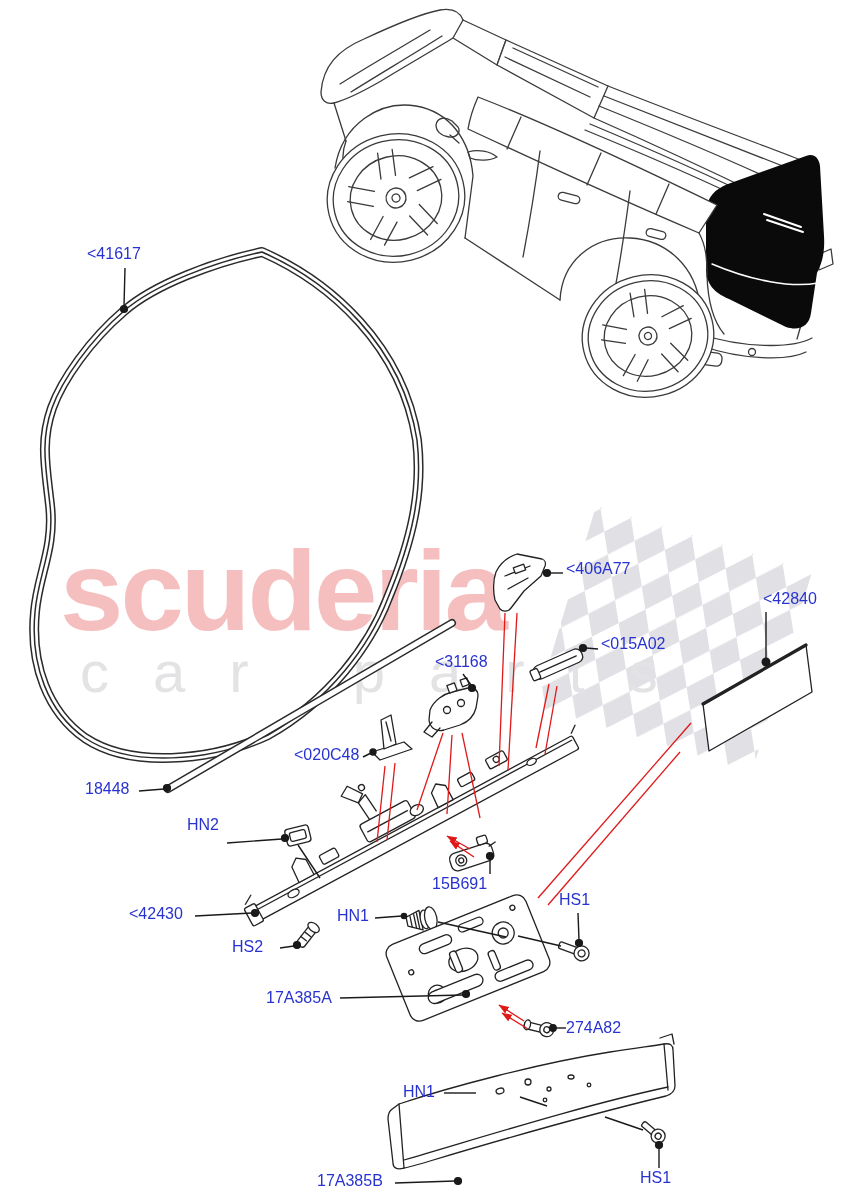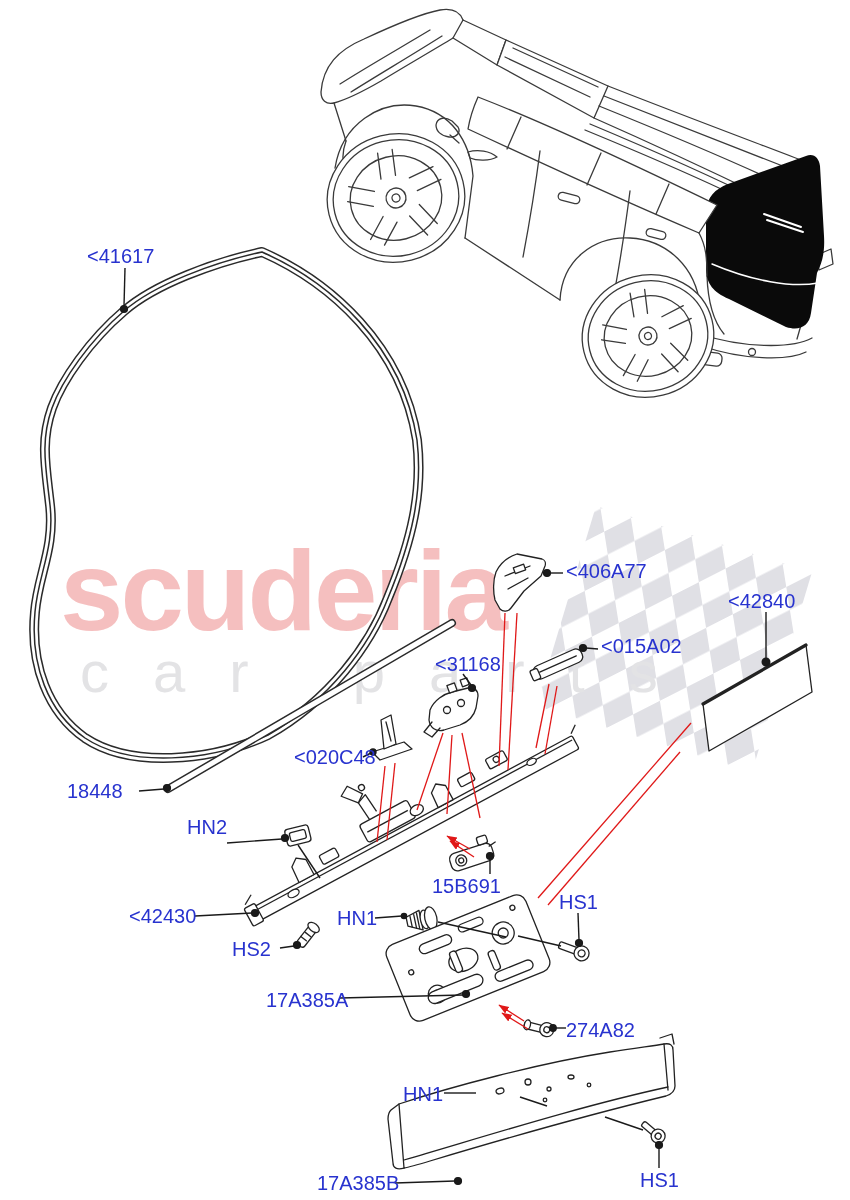--- a/index.html
+++ b/index.html
@@ -1,19 +1,19 @@
 <!DOCTYPE html>
 <html><head>
 <meta charset="utf-8">
 <style>
   html,body{margin:0;padding:0;background:#fff;}
   .stage{position:relative;width:850px;height:1200px;background:#ffffff;overflow:hidden;
          font-family:"Liberation Sans", sans-serif;}
   .stage svg{position:absolute;left:0;top:0;}
-  .plabel{position:absolute;font-size:20px;color:#2833cf;white-space:nowrap;cursor:pointer;
+  .plabel{position:absolute;font-size:16px;color:#2833cf;white-space:nowrap;cursor:pointer;
           line-height:1;letter-spacing:0;}
 </style>
 </head>
 <body>
 
 <div class="stage">
 
 <svg width="850" height="1200" viewBox="0 0 850 1200">
   <defs>
     <pattern id="chk" width="60" height="44" patternUnits="userSpaceOnUse" patternTransform="rotate(-27) skewX(-18)">
@@ -325,25 +325,25 @@
     <path d="M518,936 L561,946" fill="none"></path>
     <path d="M520,1097 L547,1106" fill="none"></path>
     <path d="M605,1117 L643,1130" fill="none"></path>
     <path d="M298,845 L320,878" fill="none"></path>
   </g>
 </svg>
 
 <div>
   <div class="plabel" style="left:87px;top:246px">&lt;41617</div>
   <div class="plabel" style="left:566px;top:561px">&lt;406A77</div>
-  <div class="plabel" style="left:728px;top:591px">&lt;42840</div>
+  <div class="plabel" style="left:763px;top:591px">&lt;42840</div>
   <div class="plabel" style="left:601px;top:636px">&lt;015A02</div>
   <div class="plabel" style="left:435px;top:654px">&lt;31168</div>
   <div class="plabel" style="left:294px;top:747px">&lt;020C48</div>
-  <div class="plabel" style="left:67px;top:781px">18448</div>
+  <div class="plabel" style="left:85px;top:781px">18448</div>
   <div class="plabel" style="left:187px;top:817px">HN2</div>
   <div class="plabel" style="left:432px;top:876px">15B691</div>
   <div class="plabel" style="left:559px;top:892px">HS1</div>
   <div class="plabel" style="left:129px;top:906px">&lt;42430</div>
   <div class="plabel" style="left:337px;top:908px">HN1</div>
   <div class="plabel" style="left:232px;top:939px">HS2</div>
   <div class="plabel" style="left:266px;top:990px">17A385A</div>
   <div class="plabel" style="left:566px;top:1020px">274A82</div>
   <div class="plabel" style="left:403px;top:1084px">HN1</div>
   <div class="plabel" style="left:317px;top:1173px">17A385B</div>

